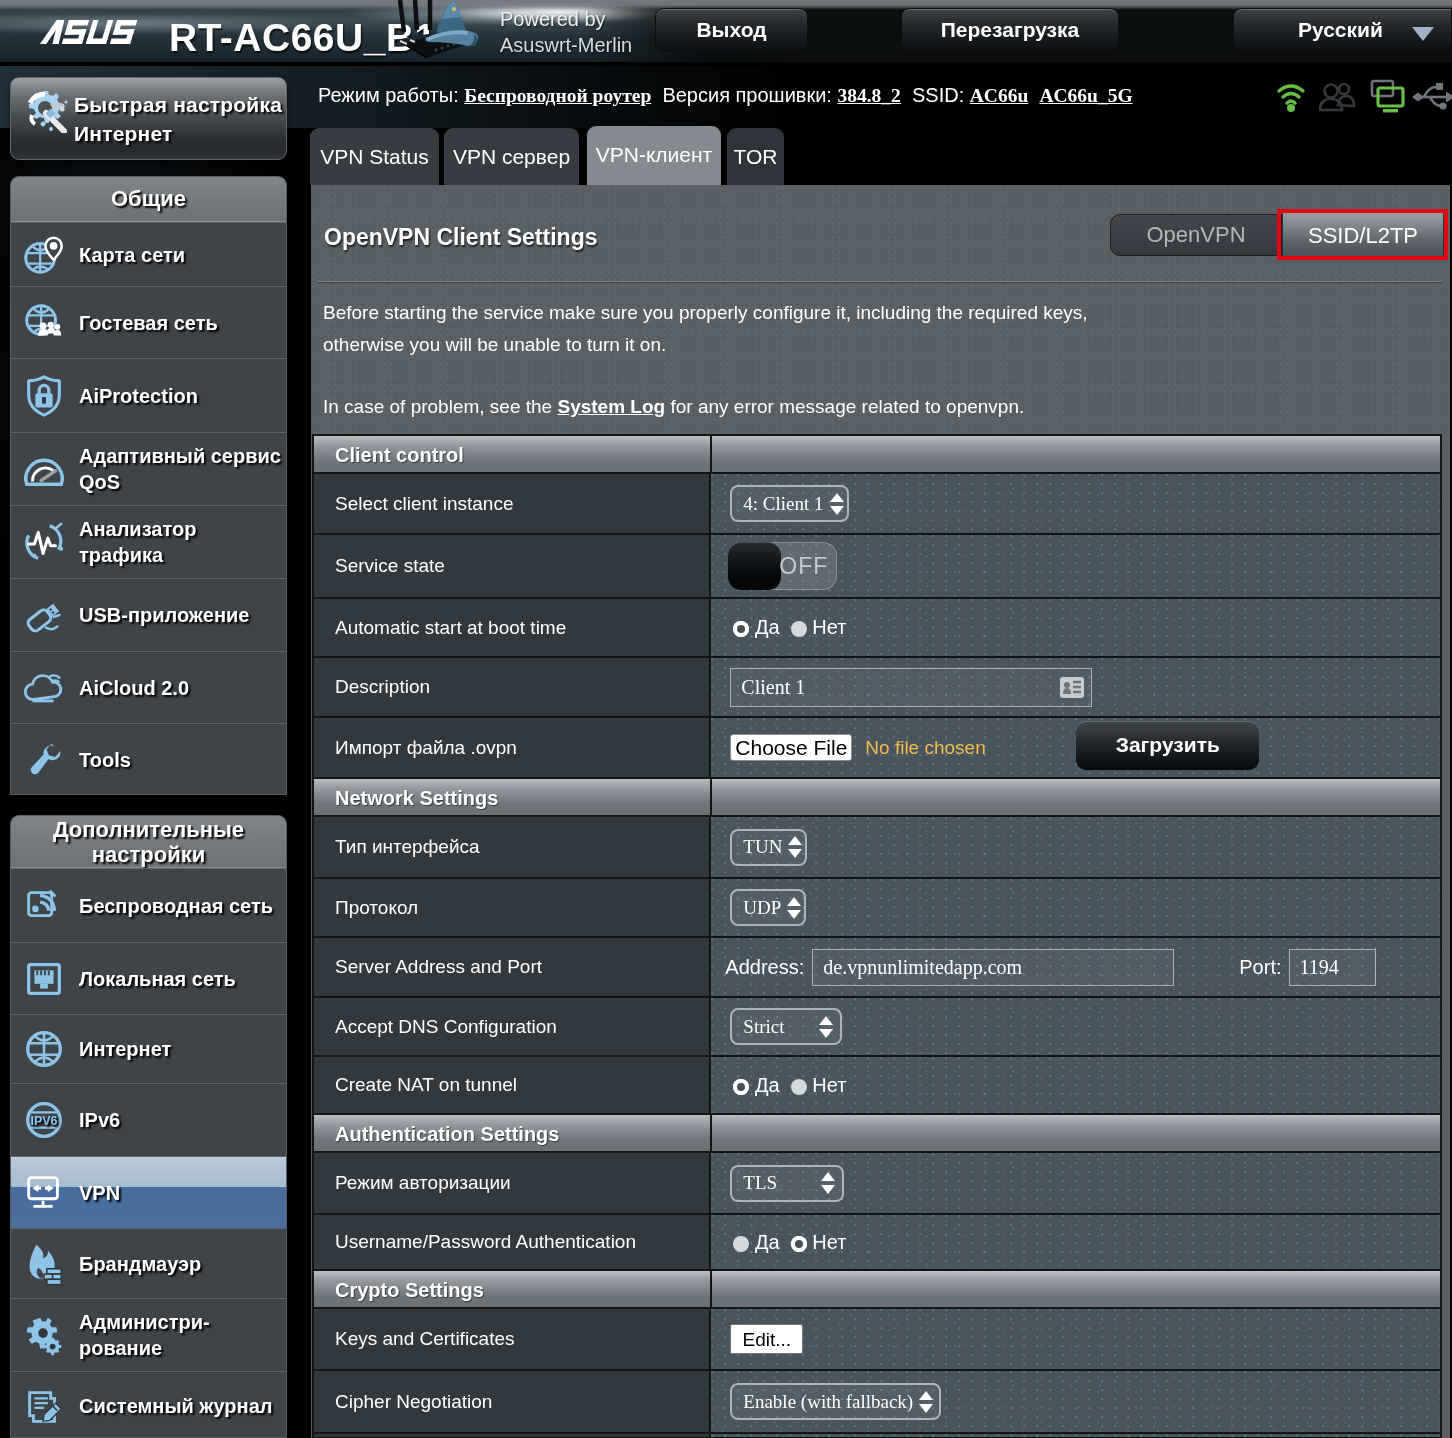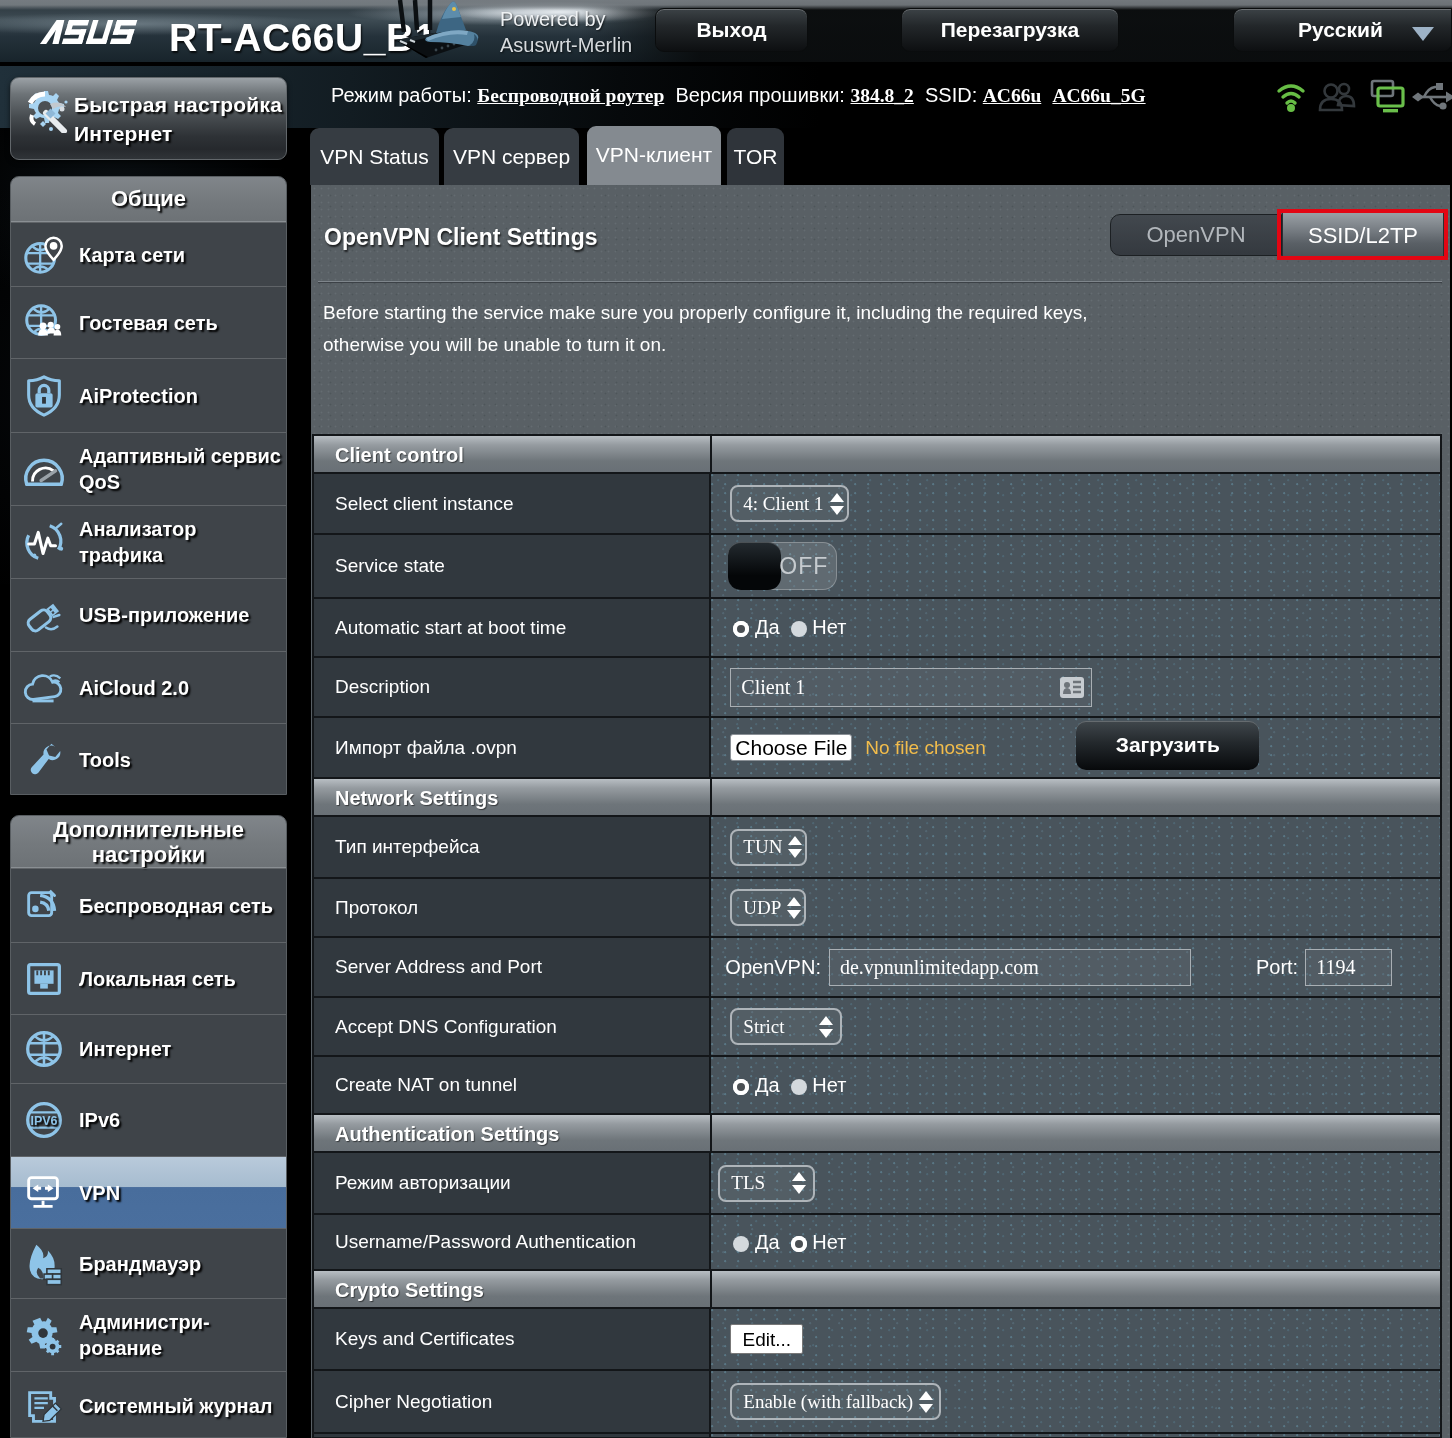--- a/index.html
+++ b/index.html
@@ -23,21 +23,21 @@
 .topbtn{position:absolute;top:8px;height:44px;background:linear-gradient(180deg,#3c4246 0%,#23272a 40%,#0d0f11 100%);border:1px solid #0a0c0d;border-radius:9px;color:#fff;font-size:21px;font-weight:bold;text-align:center;line-height:42px;box-shadow:inset 0 1px 0 rgba(255,255,255,.25)}
 #btn-exit{left:655px;width:153px}
 #btn-reboot{left:901px;width:218px}
 #btn-lang{left:1233px;width:219px;border-top-right-radius:0;border-bottom-right-radius:9px;text-align:left;padding-left:64px}
 #btn-lang .arr{position:absolute;right:17px;top:18px;width:0;height:0;border-left:11px solid transparent;border-right:11px solid transparent;border-top:14px solid #9db2c6}
 
 #router{position:absolute;left:390px;top:0px}
 
 #banner{position:absolute;left:0;top:66px;width:1452px;height:62px;
 background:linear-gradient(90deg,#20303a 0,#121c22 350px,#06090b 620px,#000 820px)}
-#banner .info{position:absolute;left:331px;top:18px;font-size:20px;color:#fff;white-space:nowrap}
+#banner .info{position:absolute;left:318px;top:18px;font-size:20px;color:#fff;white-space:nowrap}
 #banner a{color:#fff;font-family:"Liberation Serif",serif;font-weight:bold;text-decoration:underline;font-size:19.5px}
 #staticons{position:absolute;left:1272px;top:12px}
 
 #qis{position:absolute;left:10px;top:77px;width:277px;height:83px;border:1px solid #62676b;border-radius:9px;
 background:linear-gradient(180deg,#9ba1a6 0%,#6d7377 20%,#474c50 48%,#2e3236 72%,#26292d 88%,#303438 100%);
 box-shadow:0 2px 5px rgba(0,0,0,.6)}
 #qis .txt{position:absolute;left:63px;top:12px;width:210px;font-size:21px;line-height:29px;font-weight:bold;color:#fff;text-shadow:2px 2px 2px #000;letter-spacing:.2px}
 .sbox{position:absolute;left:10px;width:277px;border:1px solid #595e62;border-radius:9px 9px 0 0;overflow:hidden;background:#3f4449}
 .shead{background:linear-gradient(180deg,#80858a 0%,#74797d 55%,#6d7276 100%);border-bottom:1px solid #8a8f93;color:#fff;font-weight:bold;font-size:22px;text-align:center;text-shadow:2px 2px 2px #000;display:flex;align-items:center;justify-content:center}
 .sitem{position:relative;border-top:1px solid #606468;color:#fff;font-weight:bold;font-size:20px;line-height:26px;text-shadow:2px 2px 2px #000;display:flex;align-items:center}
@@ -354,20 +354,21 @@
 <div class="tab" id="tab3" style="left:587px;width:134px">VPN-клиент</div>
 <div class="tab" id="tab4" style="left:727px;width:57px">TOR</div>
 
 <div id="panel">
   <div id="ptitle">OpenVPN Client Settings</div>
   <div id="vpnsel">OpenVPN</div>
   <div id="pptp">SSID/L2TP</div>
   <div id="redbox"></div>
   <div id="hr1"></div>
   <div class="para" style="top:112px">Before starting the service make sure you properly configure it, including the required keys,<br>otherwise you will be unable to turn it on.</div>
+  <div class="para" style="top:206px">In case of problem, see the <b>System Log</b> for any error message related to openvpn.</div>
   <div id="tbl">
       <div class="thead">Client control<span class="vline"></span></div>
       <div class="row" style="height:61px">
         <div class="lcell">Select client instance</div>
         <div class="vcell">
           <span class="sel" style="width:119px;margin-left:19px">4: Client 1<span class="updn"></span></span>
         </div>
       </div>
       <div class="row" style="height:64px">
         <div class="lcell">Service state</div>
@@ -412,21 +413,21 @@
       </div>
       <div class="row" style="height:59px">
         <div class="lcell">Протокол</div>
         <div class="vcell">
           <span class="sel" style="width:76px;margin-left:19px">UDP<span class="updn"></span></span>
         </div>
       </div>
       <div class="row" style="height:60px">
         <div class="lcell">Server Address and Port</div>
         <div class="vcell">
-          <span style="margin-left:14px;font-size:20px">OpenVPN:</span>
+          <span style="margin-left:14px;font-size:20px">Address:</span>
           <span class="inp" style="margin-left:8px;width:362px;height:37px">de.vpnunlimitedapp.com</span>
           <span style="margin-left:65px;font-size:20px">Port:</span>
           <span class="inp" style="margin-left:7px;width:87px;height:37px">1194</span>
         </div>
       </div>
       <div class="row" style="height:59px">
         <div class="lcell">Accept DNS Configuration</div>
         <div class="vcell">
           <span class="sel" style="width:112px;margin-left:19px">Strict<span class="updn"></span></span>
         </div>
@@ -434,21 +435,21 @@
       <div class="row" style="height:58px">
         <div class="lcell">Create NAT on tunnel</div>
         <div class="vcell">
           <span style="margin-left:22px"><span class="radio on"></span> Да&nbsp;&nbsp;<span class="radio"></span> Нет</span>
         </div>
       </div>
       <div class="thead">Authentication Settings<span class="vline"></span></div>
       <div class="row" style="height:62px">
         <div class="lcell">Режим авторизации</div>
         <div class="vcell">
-          <span class="sel" style="width:97px;margin-left:7px">TLS<span class="updn"></span></span>
+          <span class="sel" style="width:114px;margin-left:19px">TLS<span class="updn"></span></span>
         </div>
       </div>
       <div class="row" style="height:56px">
         <div class="lcell">Username/Password Authentication</div>
         <div class="vcell">
           <span style="margin-left:22px"><span class="radio"></span> Да&nbsp;&nbsp;<span class="radio on"></span> Нет</span>
         </div>
       </div>
       <div class="thead">Crypto Settings<span class="vline"></span></div>
       <div class="row" style="height:62px">

